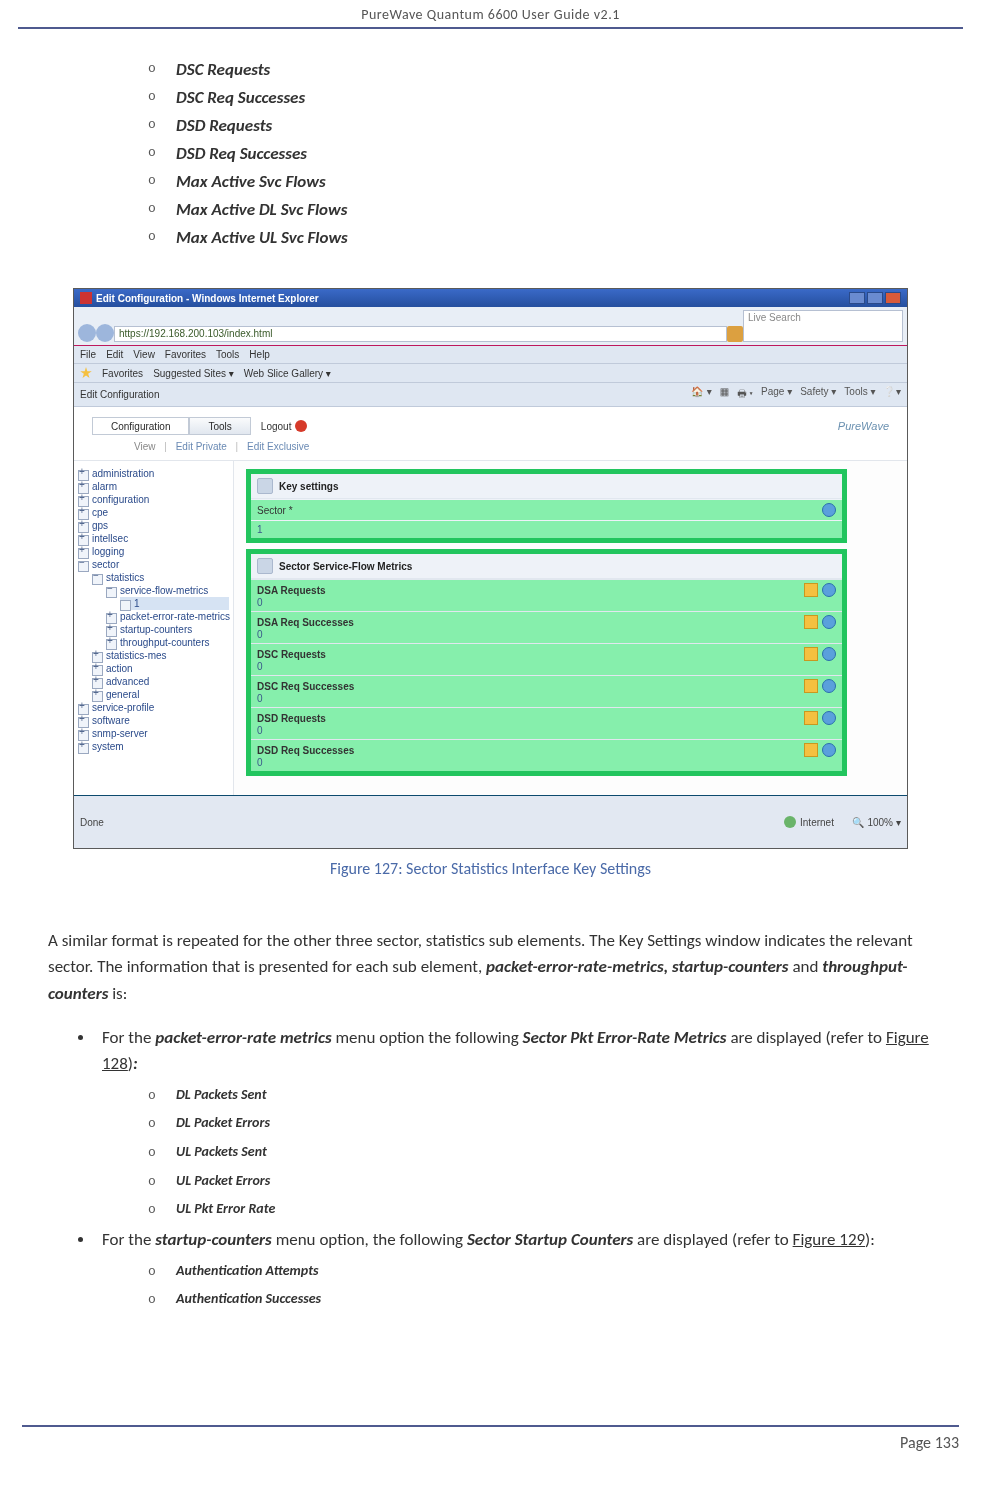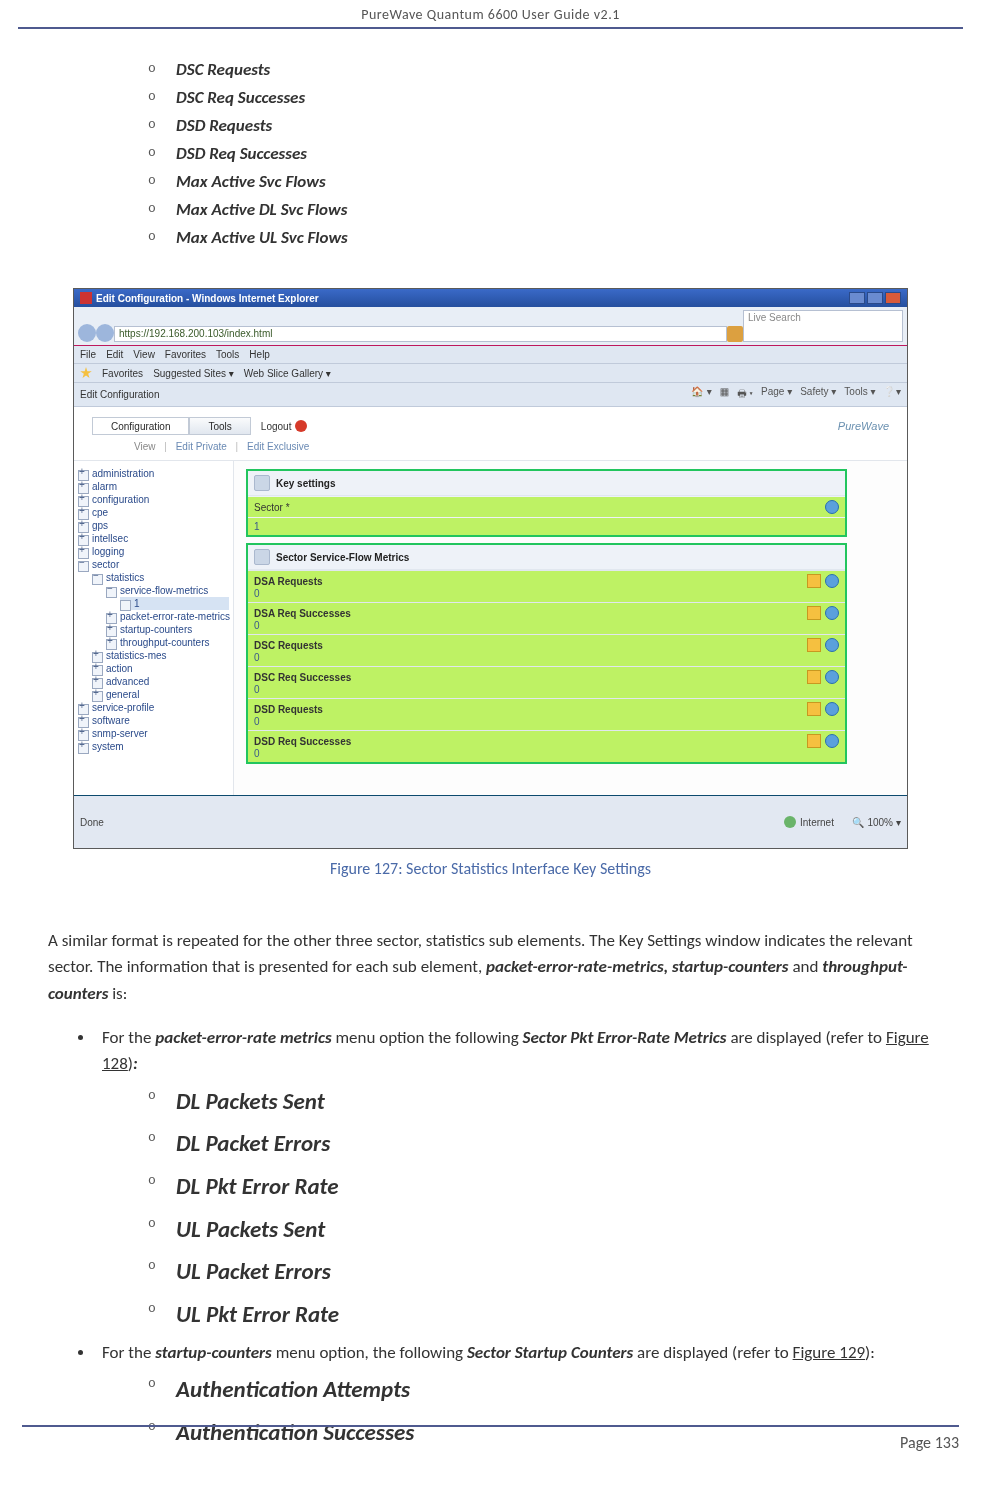--- a/index.html
+++ b/index.html
@@ -103,21 +103,21 @@
     border-right:1px solid #e2e6ec;
   }
   .shot-tree .tnode{padding:1px 0 1px 14px;position:relative;white-space:nowrap;}
   .shot-tree .tnode::before{content:"";position:absolute;left:0;top:3px;width:9px;height:9px;border:1px solid #9aa8c0;background:#f0f4fa;}
   .shot-tree .tnode.plus::after{content:"+";position:absolute;left:1px;top:-1px;font-size:10px;color:#556a90;}
   .shot-tree .tnode.minus::after{content:"−";position:absolute;left:1px;top:-1px;font-size:10px;color:#556a90;}
   .shot-tree .tlev1{margin-left:14px;}
   .shot-tree .tlev2{margin-left:28px;}
   .shot-tree .sel{background:#d6e3f3;}
   .shot-main{flex:1;background:#fdfdfd;padding:8px 60px 8px 12px;}
-  .panel{border:2px solid #22c55e;background:#bef264;margin-bottom:6px;}
+  .panel{border:5px solid #22c55e;background:#86efac;margin-bottom:6px;}
   .panel-h{display:flex;align-items:center;gap:6px;background:#eef2f8;padding:4px 6px;border-bottom:1px solid #e1e7ef;color:#222;font-weight:bold;}
   .panel-h .picon{width:16px;height:16px;background:#cad6e6;border:1px solid #aab8ce;border-radius:2px;}
   .panel-row{display:flex;align-items:center;padding:3px 6px;border-top:1px solid #eef2f8;}
   .panel-row .prlabel{color:#333;flex:1;}
   .panel-row .prval{color:#3a5a8a;width:auto;}
   .panel-row .ricons{margin-left:auto;display:flex;gap:4px;}
   .panel-row .ricons span{width:14px;height:14px;}
   .panel-row .ricons .ib{background:#5aa0dc;border:1px solid #2a70ac;border-radius:50%;}
   .metric-block{padding:0;}
   .metric-block .mrow{border-top:1px solid #e1e7ef;}
@@ -170,21 +170,21 @@
   }
   .sublist2 {
     list-style: none;
     margin-left: 46px;
     margin-top: 6px;
   }
   .sublist2 li {
     position: relative;
     padding-left: 28px;
     margin-bottom: 7px;
-    font-size: 23px;
+    font-size: 14px;
   }
   .sublist2 li::before {
     content: "o";
     position: absolute;
     left: 0;
     top: 2px;
     font-size: 13px;
     color: #555;
     font-family: "Courier New", monospace;
   }
@@ -410,21 +410,20 @@
   <p class="para">
     <span>A similar format is repeated for the other three sector, statistics sub elements. The Key Settings window indicates the relevant sector. The information that is presented for each sub element, </span><span class="bi">packet-error-rate-metrics, startup-counters</span><span> and </span><span class="bi">throughput-counters</span><span> is:</span>
   </p>
 
   <ul class="bullets">
     <li>
       <span>For the </span><span class="bi">packet-error-rate metrics</span><span> menu option the following </span><span class="bi">Sector Pkt Error-Rate Metrics</span><span> are displayed (refer to </span><span class="u">Figure 128</span><span>)</span><span class="bi">:</span>
       <ul class="sublist2">
         <li><span class="bi">DL Packets Sent</span></li>
         <li><span class="bi">DL Packet Errors</span></li>
-        <li><span class="bi">DL Pkt Error Rate</span></li>
         <li><span class="bi">UL Packets Sent</span></li>
         <li><span class="bi">UL Packet Errors</span></li>
         <li><span class="bi">UL Pkt Error Rate</span></li>
       </ul>
     </li>
     <li>
       <span>For the </span><span class="bi">startup-counters</span><span> menu option, the following </span><span class="bi">Sector Startup Counters</span><span> are displayed (refer to </span><span class="u">Figure 129</span><span>):</span>
       <ul class="sublist2">
         <li><span class="bi">Authentication Attempts</span></li>
         <li><span class="bi">Authentication Successes</span></li>

